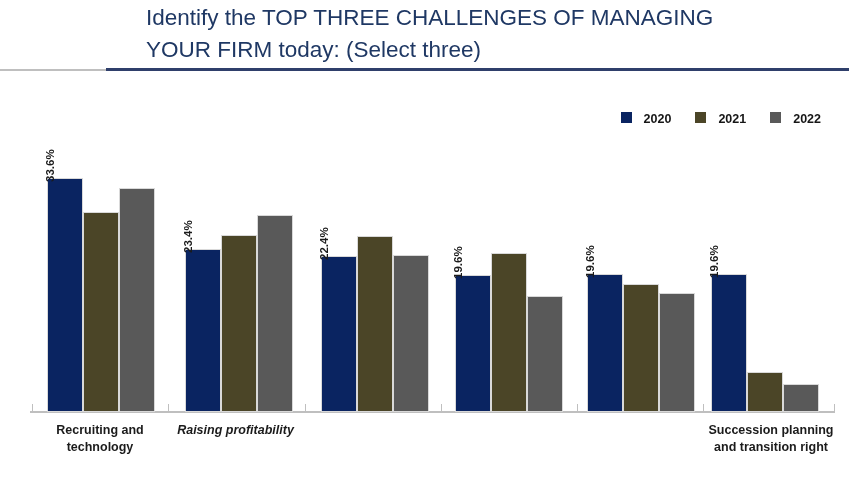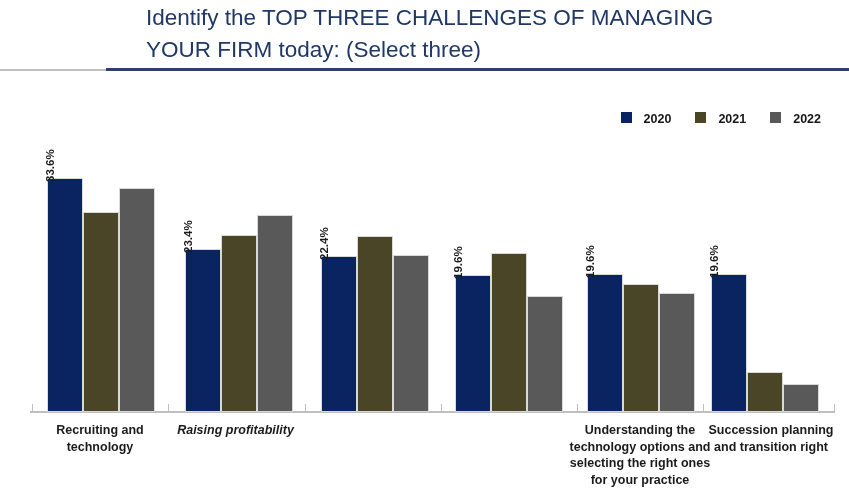--- a/index.html
+++ b/index.html
@@ -183,15 +183,14 @@
     <div class="bar-label" style="left: 720px; top: 266px;">19.6%</div>
     <div class="axis-tick" style="left: 32px;"></div>
     <div class="axis-tick" style="left: 168px;"></div>
     <div class="axis-tick" style="left: 305px;"></div>
     <div class="axis-tick" style="left: 441px;"></div>
     <div class="axis-tick" style="left: 577px;"></div>
     <div class="axis-tick" style="left: 703px;"></div>
     <div class="axis-tick" style="left: 834px;"></div>
     <div class="cat-label" style="left: 32px; width: 136px;">Recruiting and technology</div>
     <div class="cat-label" style="left: 167px; width: 137px; font-style: italic;">Raising profitability</div>
-    <div class="cat-label" style="left: 567px; width: 146px;">Understanding the technology options and selecting the right ones for your practice</div>
     <div class="cat-label" style="left: 700px; width: 142px;">Succession planning and transition right</div>
   </div>
 
 </body></html>

